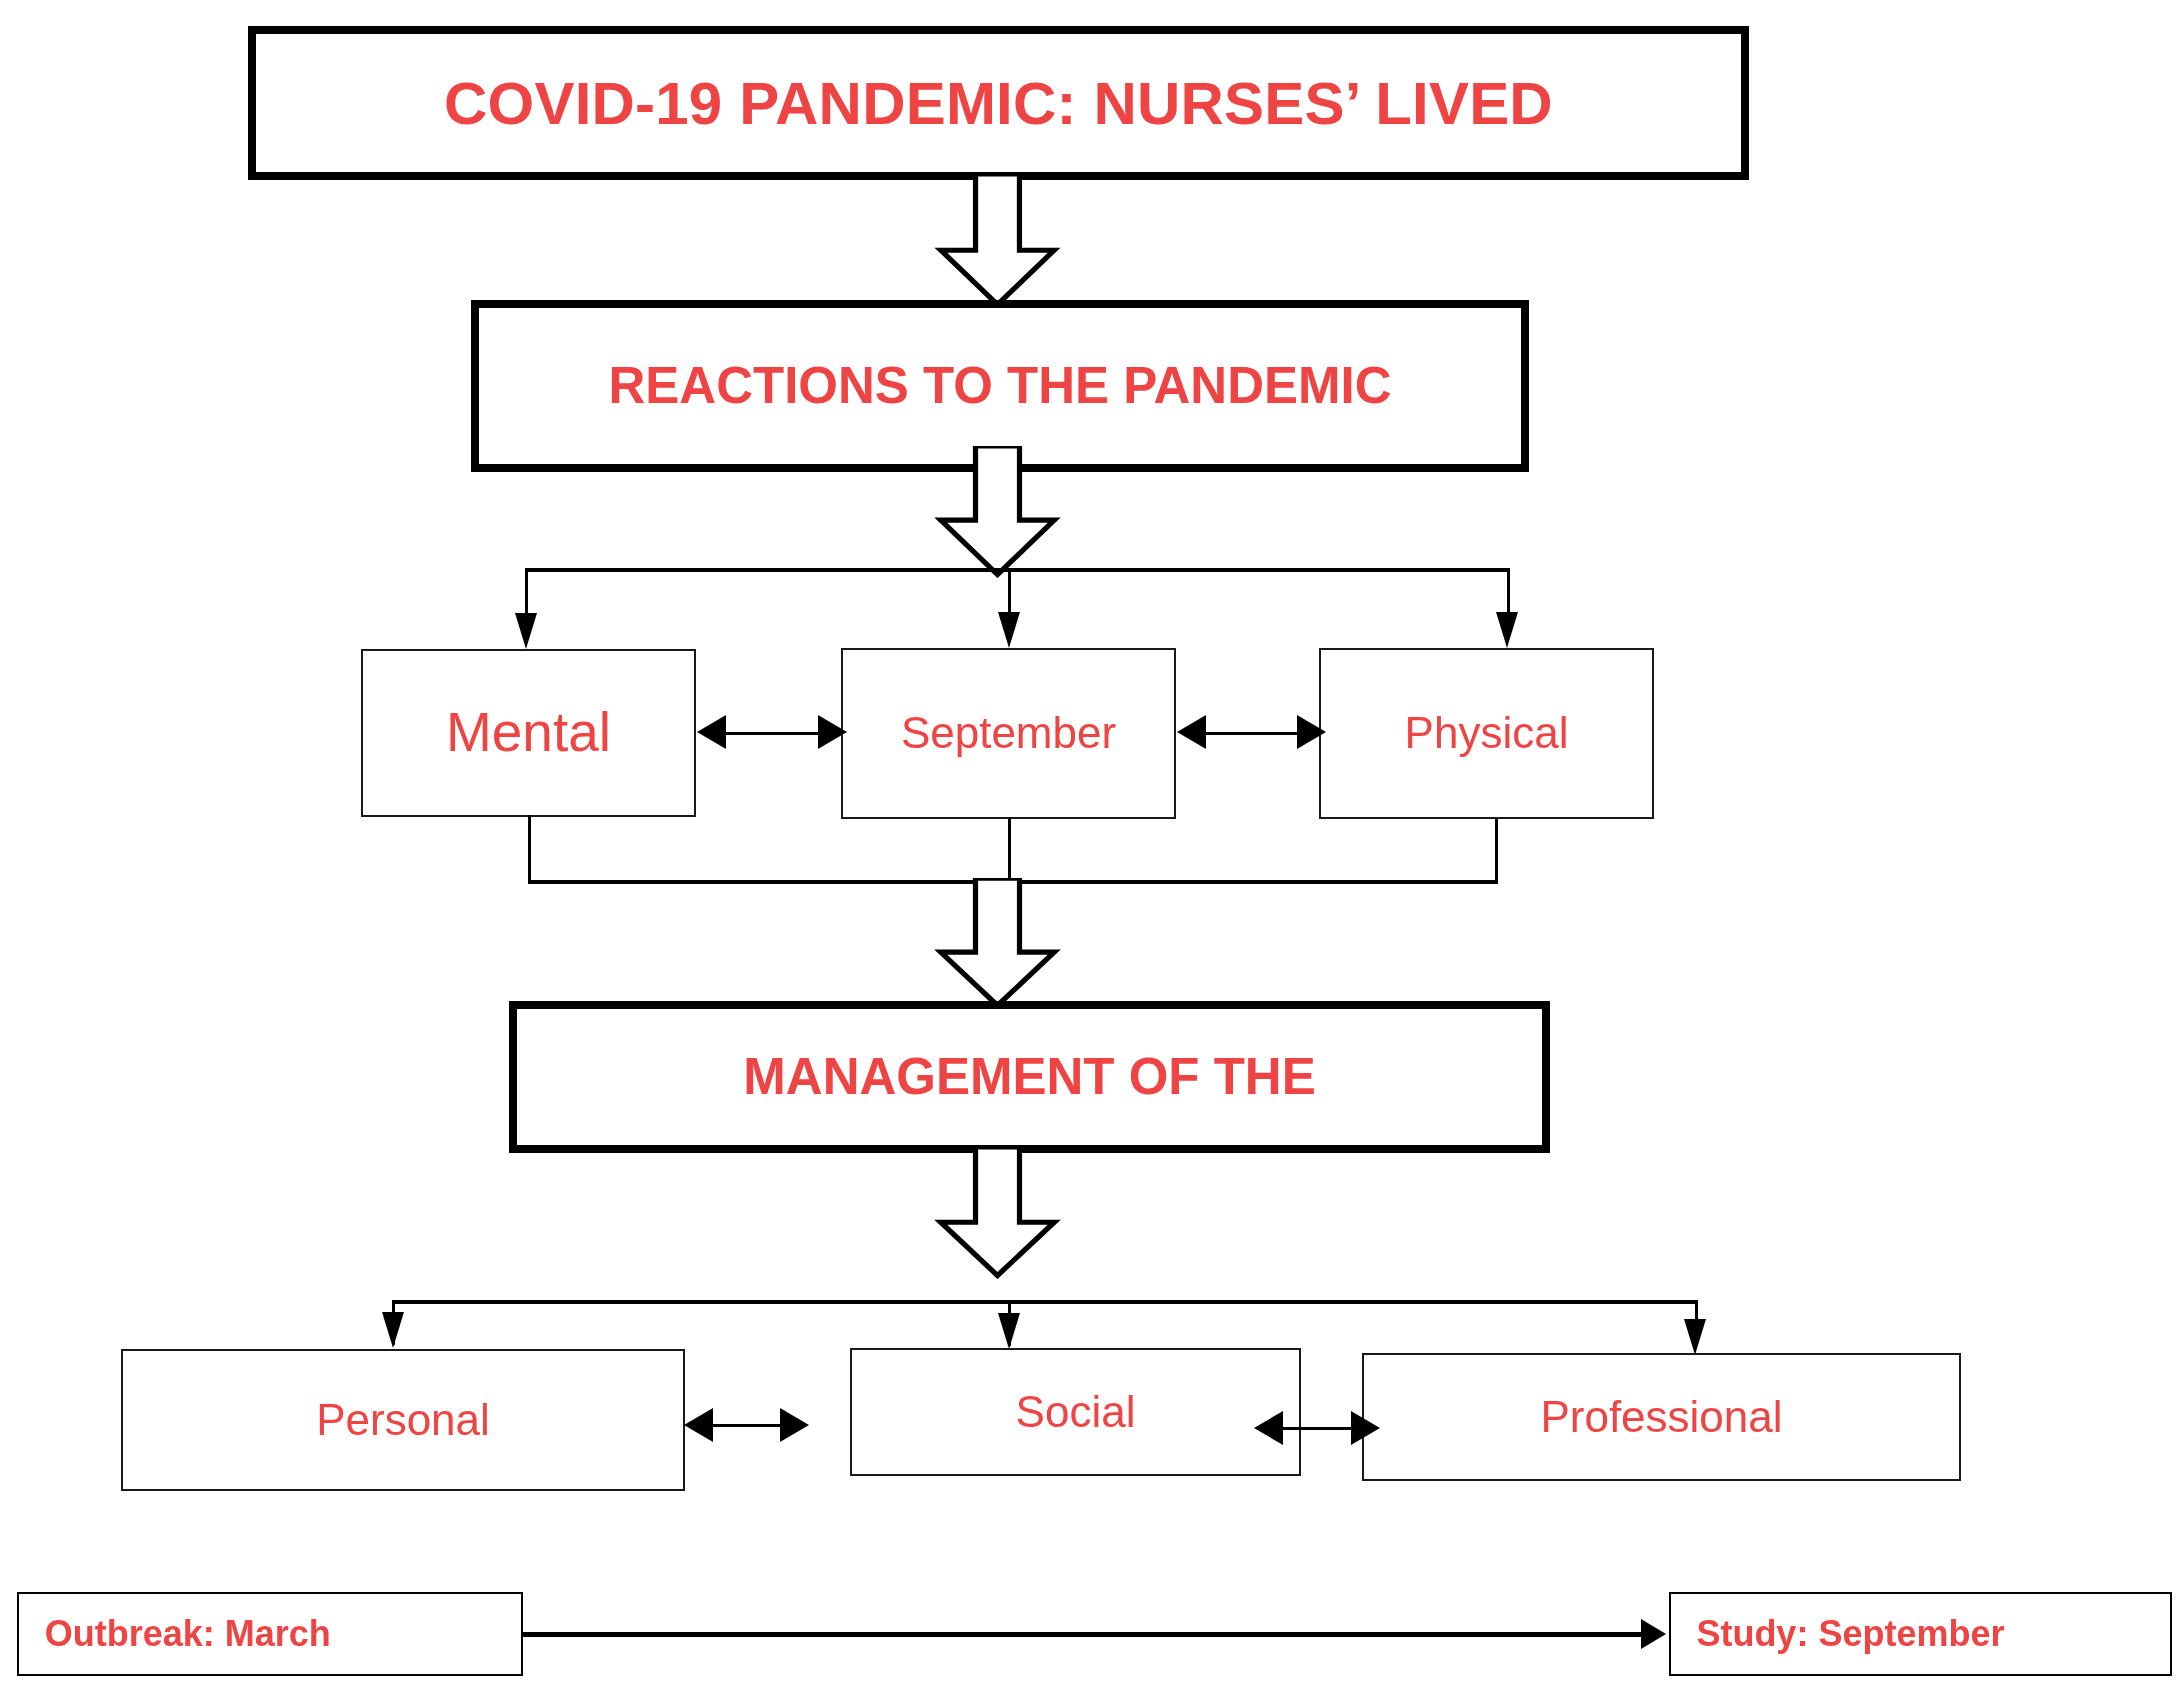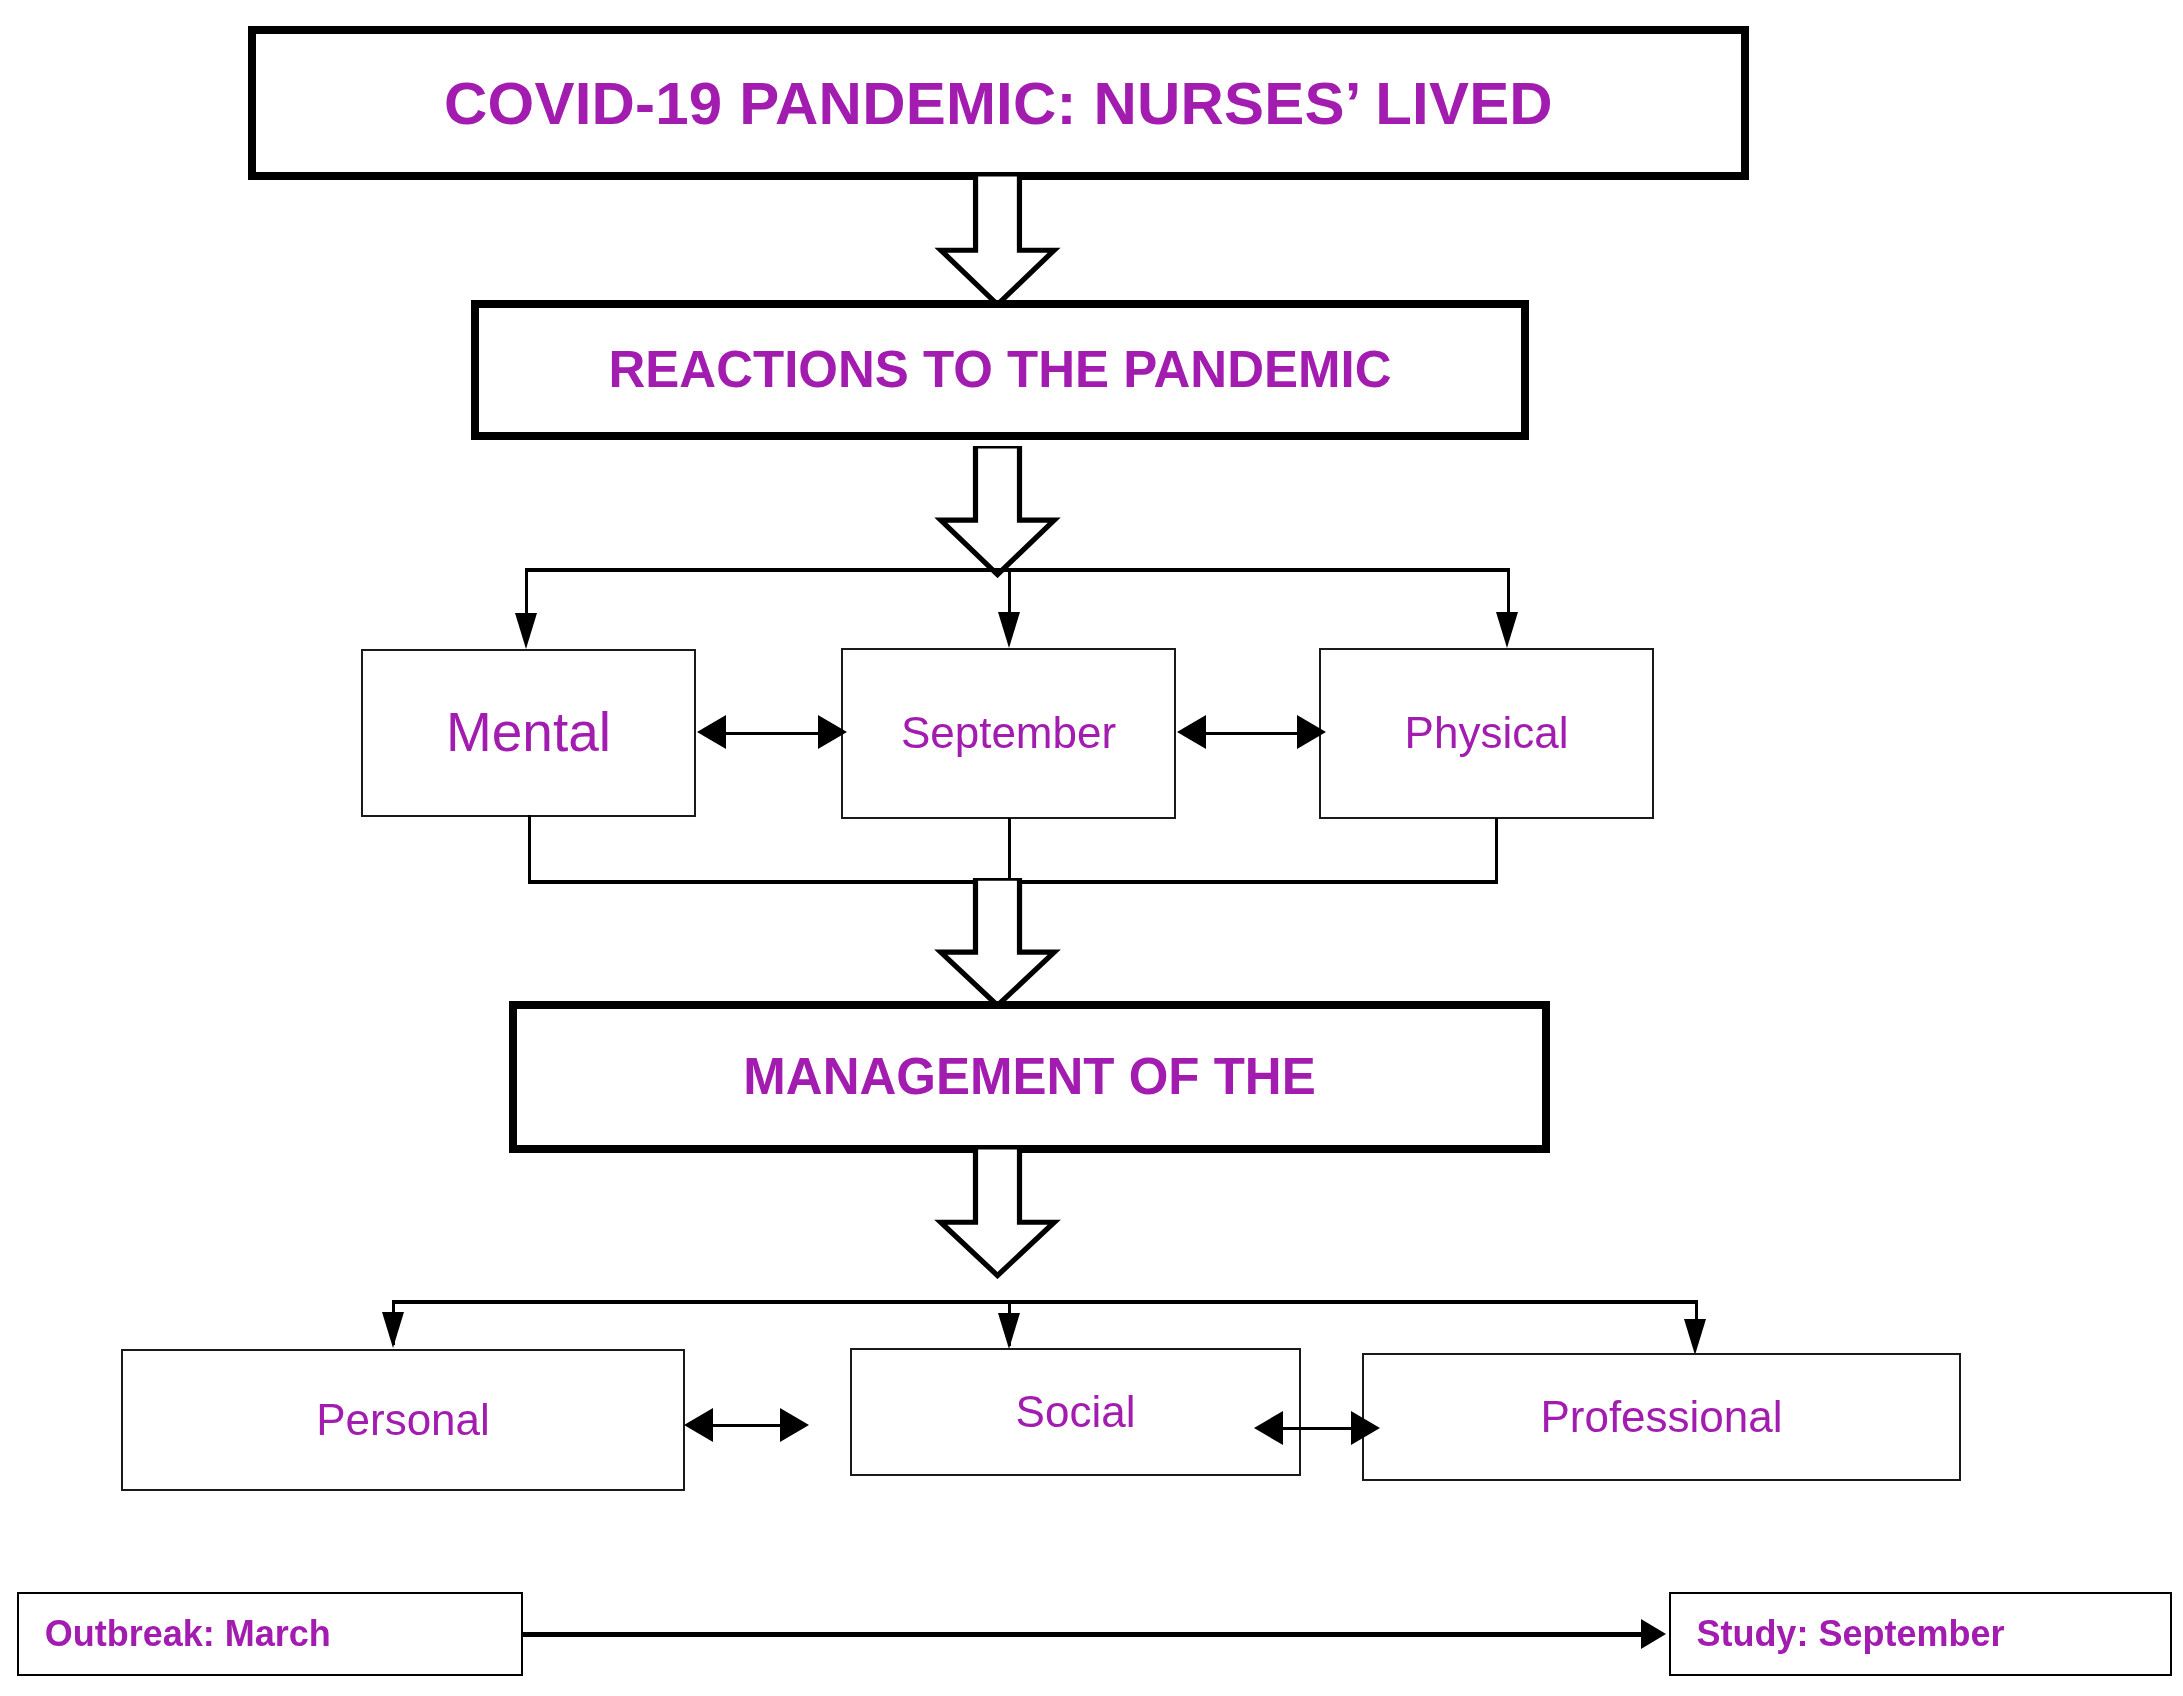--- a/index.html
+++ b/index.html
@@ -19,21 +19,21 @@
     overflow: hidden;
   }
   .node {
     position: absolute;
     box-sizing: border-box;
     background: #ffffff;
     display: flex;
     align-items: center;
     justify-content: center;
     text-align: center;
-    color: #a21caf;
+    color: #ef4444;
     line-height: 1.05;
   }
   
   .node.heavy {
     border: 8px solid #000000;
     font-weight: bold;
   }
   
   .node.light {
     border: 2.9px solid #1a1a1a;
@@ -41,21 +41,21 @@
   }
   .node.timeline {
     border: 2.9px solid #000000;
     font-weight: bold;
     justify-content: flex-start;
     padding-left: 25.4px;
   }
 
   
   #node-title      { left: 248px;  top: 26px;   width: 1501px; height: 154px; font-size: 60px; letter-spacing: 0.2px; }
-  #node-reactions  { left: 471px;  top: 300px;  width: 1058px; height: 140px; font-size: 51px;  }
+  #node-reactions  { left: 471px;  top: 300px;  width: 1058px; height: 172px; font-size: 51px;  }
   #node-mental     { left: 361px;  top: 649px; width: 335px;  height: 168px; font-size: 55px;  }
   #node-emotional  { left: 841px; top: 648px; width: 335px;  height: 171px; font-size: 44px;  }
   #node-physical   { left: 1319px; top: 648px; width: 335px;  height: 171px; font-size: 44px;  }
   #node-management { left: 509px;  top: 1001px; width: 1041px; height: 152px; font-size: 51px;  }
   #node-personal   { left: 121px;  top: 1349px; width: 564px;  height: 142px; font-size: 44px;  }
   #node-social     { left: 850px; top: 1348px; width: 451px;  height: 128px; font-size: 44px;  }
   #node-professional{left: 1362px; top: 1353px; width: 599px; height: 128px; font-size: 44px;  }
   #node-outbreak   { left: 17.4px;   top: 1592px; width: 506px;  height: 84px; font-size: 36px;  }
   #node-study      { left: 1669px; top: 1592px; width: 503px;  height: 84px; font-size: 36px;  }
 

